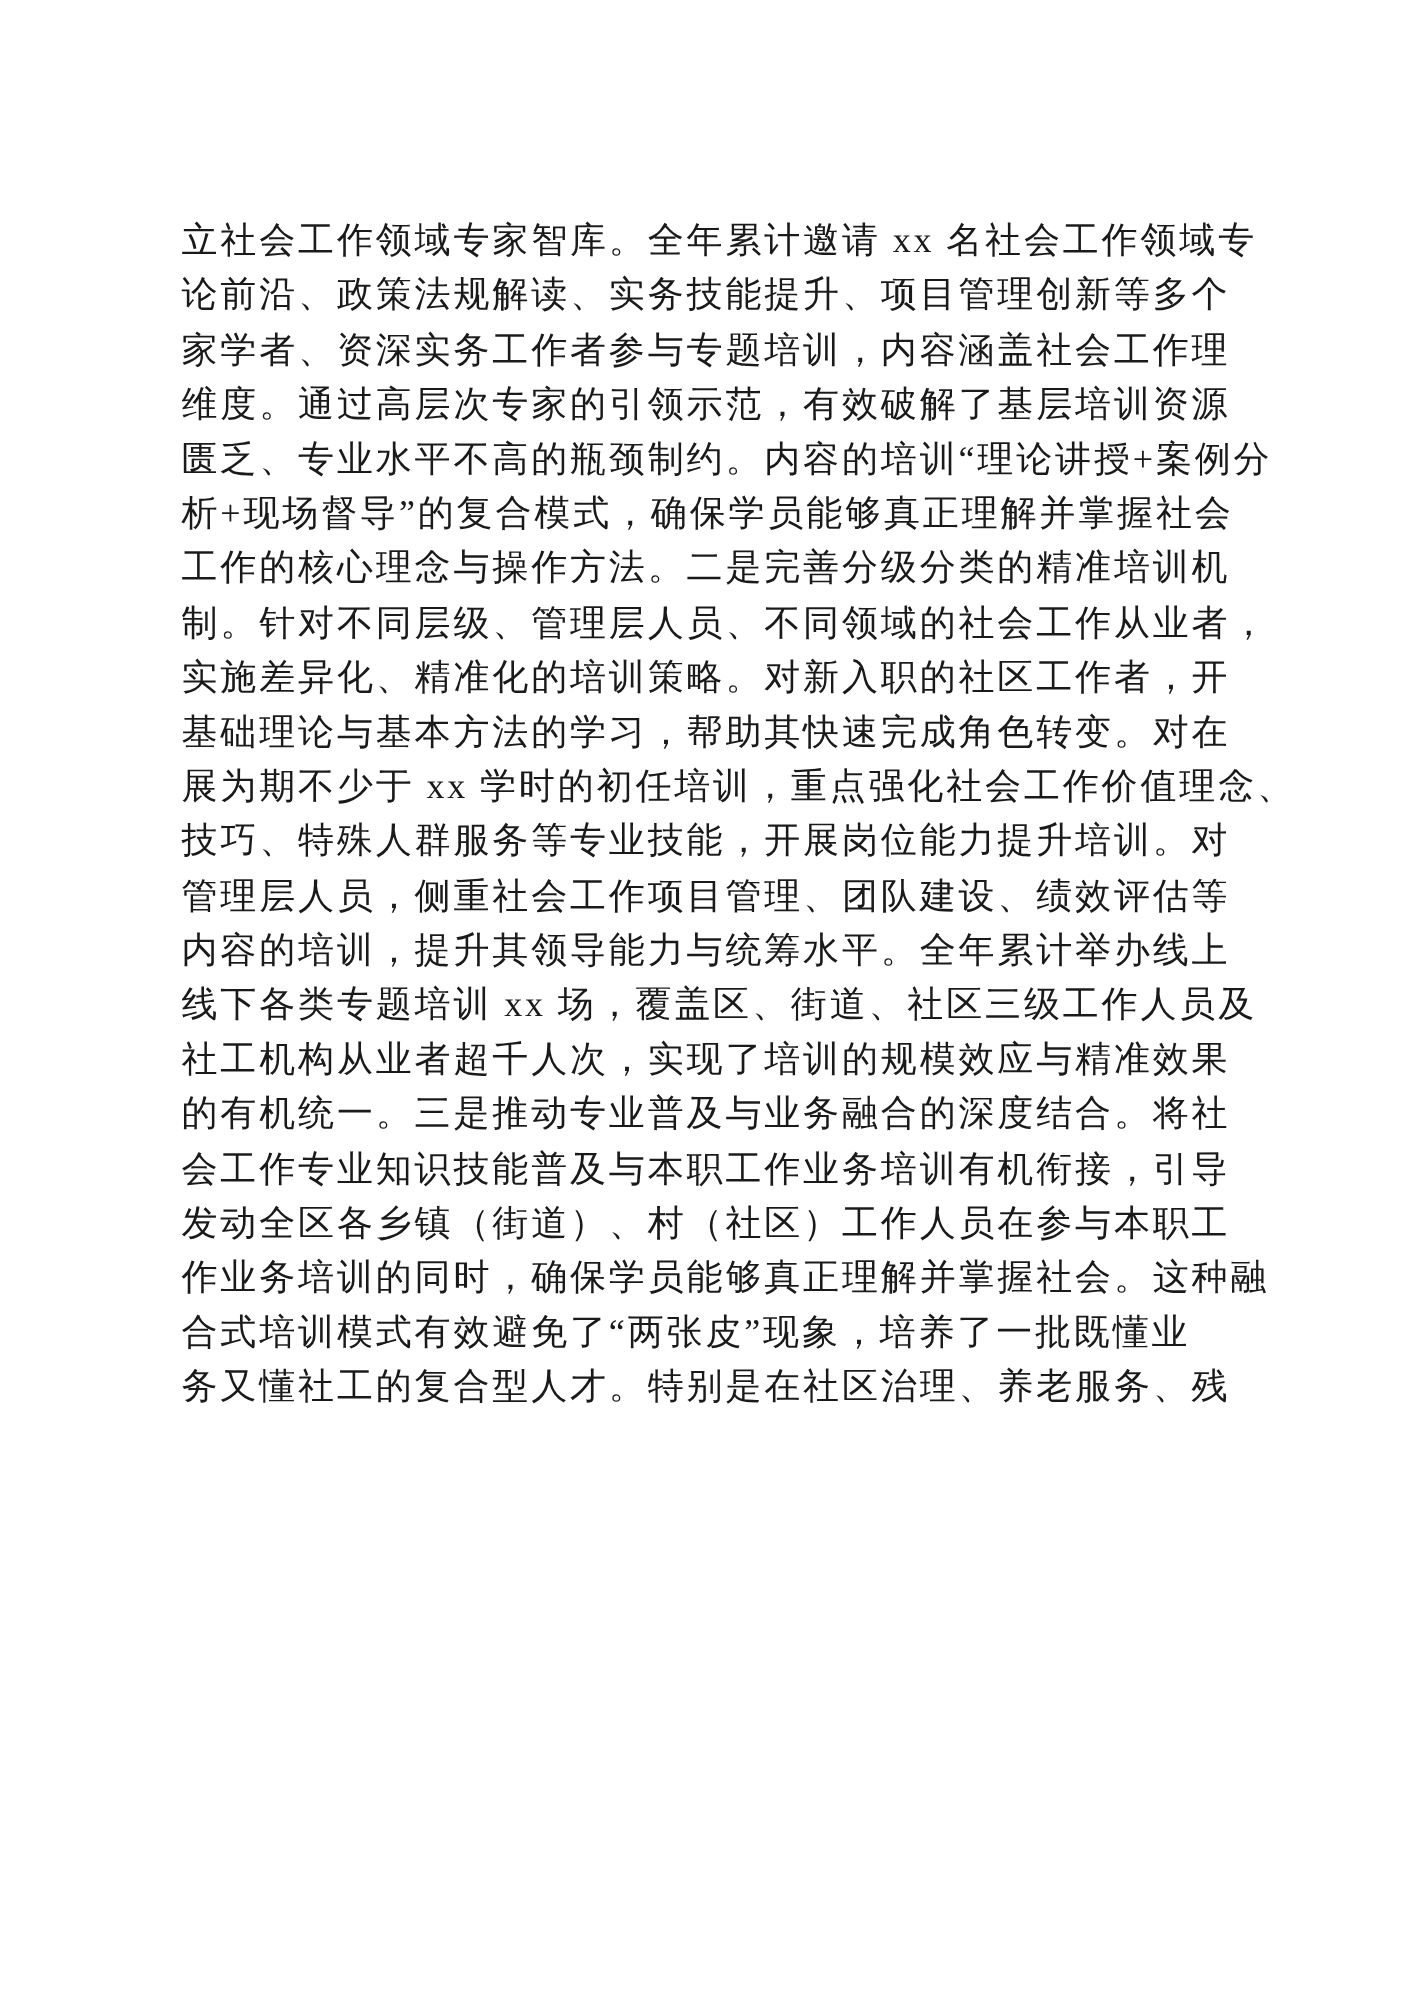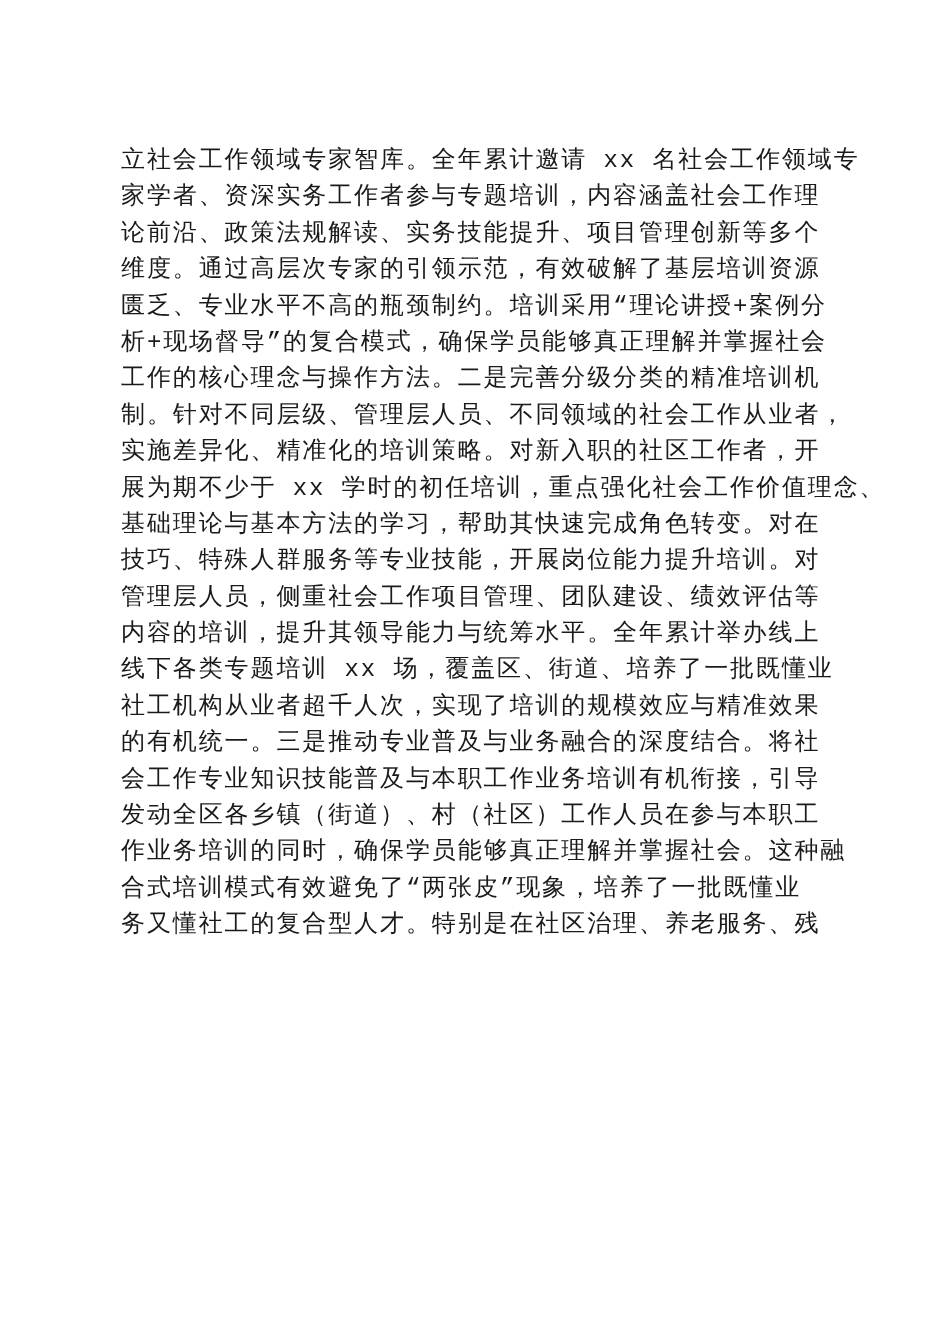--- a/index.html
+++ b/index.html
@@ -19,52 +19,52 @@
       top: 0;
       width: 950px;
       height: 1344px;
       background: #ffffff;
     }
     .body-text {
       position: absolute;
       left: 121px;
       top: 143px;
       width: 720px;
-      font-family: Liberation Mono, monospace;
+      font-family: Liberation Serif, serif;
       font-size: 24px;
       color: #1a1a1a;
     }
     .line {
       display: block;
       height: 36.4px;
       line-height: 36.4px;
       white-space: nowrap;
       letter-spacing: 1.9px;
     }
   </style>
 </head>
 <body>
 
 <div class="page">
   <div class="body-text">
     <span class="line">立社会工作领域专家智库。全年累计邀请 xx 名社会工作领域专</span>
+    <span class="line">论前沿、政策法规解读、实务技能提升、项目管理创新等多个</span>
     <span class="line">家学者、资深实务工作者参与专题培训，内容涵盖社会工作理</span>
-    <span class="line">论前沿、政策法规解读、实务技能提升、项目管理创新等多个</span>
     <span class="line">维度。通过高层次专家的引领示范，有效破解了基层培训资源</span>
-    <span class="line">匮乏、专业水平不高的瓶颈制约。培训采用“理论讲授+案例分</span>
+    <span class="line">匮乏、专业水平不高的瓶颈制约。内容的培训“理论讲授+案例分</span>
     <span class="line">析+现场督导”的复合模式，确保学员能够真正理解并掌握社会</span>
     <span class="line">工作的核心理念与操作方法。二是完善分级分类的精准培训机</span>
     <span class="line">制。针对不同层级、管理层人员、不同领域的社会工作从业者，</span>
     <span class="line">实施差异化、精准化的培训策略。对新入职的社区工作者，开</span>
+    <span class="line">基础理论与基本方法的学习，帮助其快速完成角色转变。对在</span>
     <span class="line">展为期不少于 xx 学时的初任培训，重点强化社会工作价值理念、</span>
-    <span class="line">基础理论与基本方法的学习，帮助其快速完成角色转变。对在</span>
     <span class="line">技巧、特殊人群服务等专业技能，开展岗位能力提升培训。对</span>
     <span class="line">管理层人员，侧重社会工作项目管理、团队建设、绩效评估等</span>
     <span class="line">内容的培训，提升其领导能力与统筹水平。全年累计举办线上</span>
-    <span class="line">线下各类专题培训 xx 场，覆盖区、街道、培养了一批既懂业</span>
+    <span class="line">线下各类专题培训 xx 场，覆盖区、街道、社区三级工作人员及</span>
     <span class="line">社工机构从业者超千人次，实现了培训的规模效应与精准效果</span>
     <span class="line">的有机统一。三是推动专业普及与业务融合的深度结合。将社</span>
     <span class="line">会工作专业知识技能普及与本职工作业务培训有机衔接，引导</span>
     <span class="line">发动全区各乡镇（街道）、村（社区）工作人员在参与本职工</span>
     <span class="line">作业务培训的同时，确保学员能够真正理解并掌握社会。这种融</span>
     <span class="line">合式培训模式有效避免了“两张皮”现象，培养了一批既懂业</span>
     <span class="line">务又懂社工的复合型人才。特别是在社区治理、养老服务、残</span>
   </div>
 </div>
 

